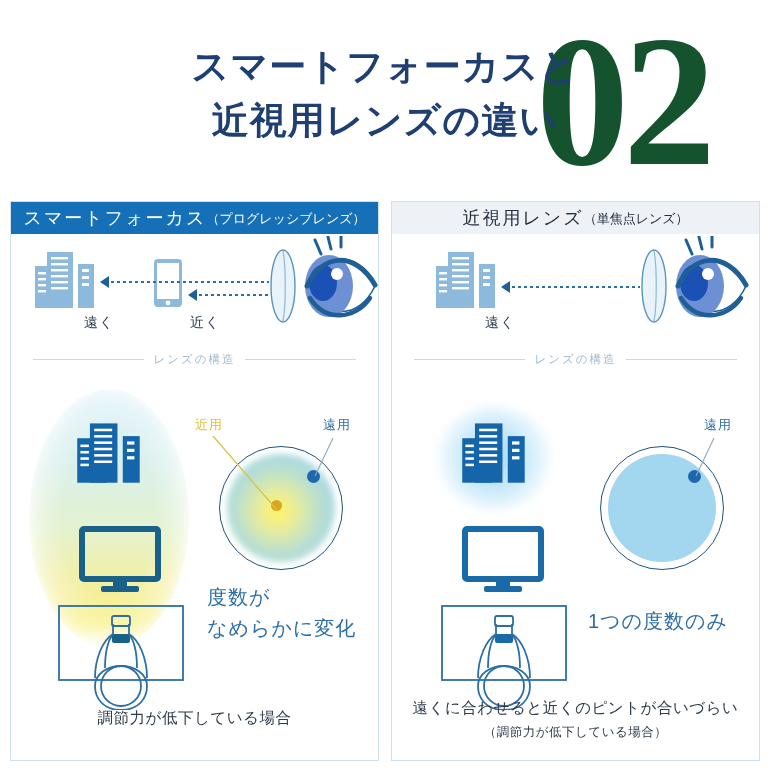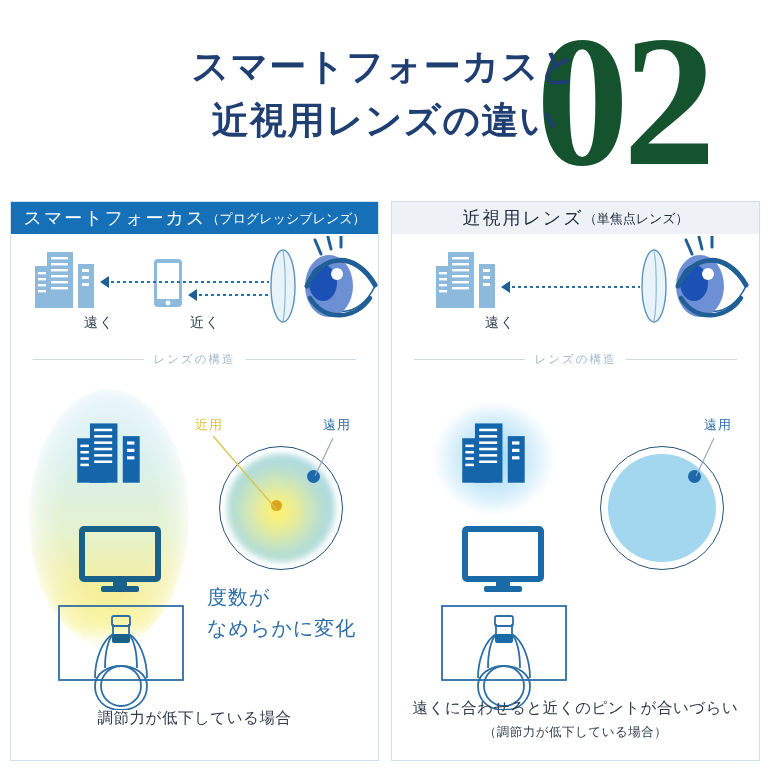--- a/index.html
+++ b/index.html
@@ -331,20 +331,23 @@
         </svg>
 
         <div class="lensRing" style="left:208px;top:212px;width:124px;height:124px;"></div>
         <div class="lensFillFlat" style="left:216px;top:220px;width:108px;height:108px;"></div>
         <div class="dot" style="left:296px;top:236px;width:13px;height:13px;background:#1d68ad;"></div>
         <svg style="position:absolute;left:180px;top:190px;" width="170" height="110" viewBox="0 0 170 110">
           <path d="M142 14 L124 52" stroke="#93a7b8" stroke-width="1.1" fill="none"></path>
         </svg>
         <div class="lbl" style="left:312px;top:182px;color:#2e6ea6;">遠用</div>
 
+        <div class="cap" style="left:196px;top:372px;width:160px;">
+          <div>1つの度数のみ</div>
+        </div>
 
         <div class="capBottom" style="top:464px;">遠くに合わせると近くのピントが合いづらい</div>
         <div class="capNote" style="top:490px;">（調節力が低下している場合）</div>
       </div>
     </div>
 
   </div>
 </div>
 
 </body></html>

